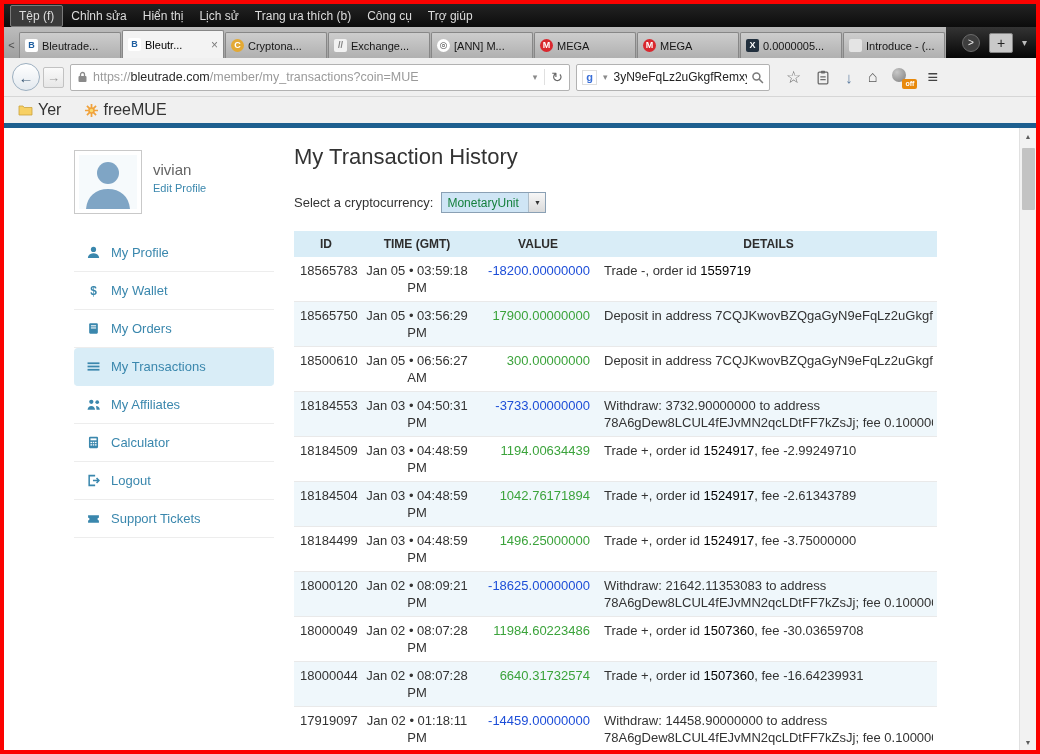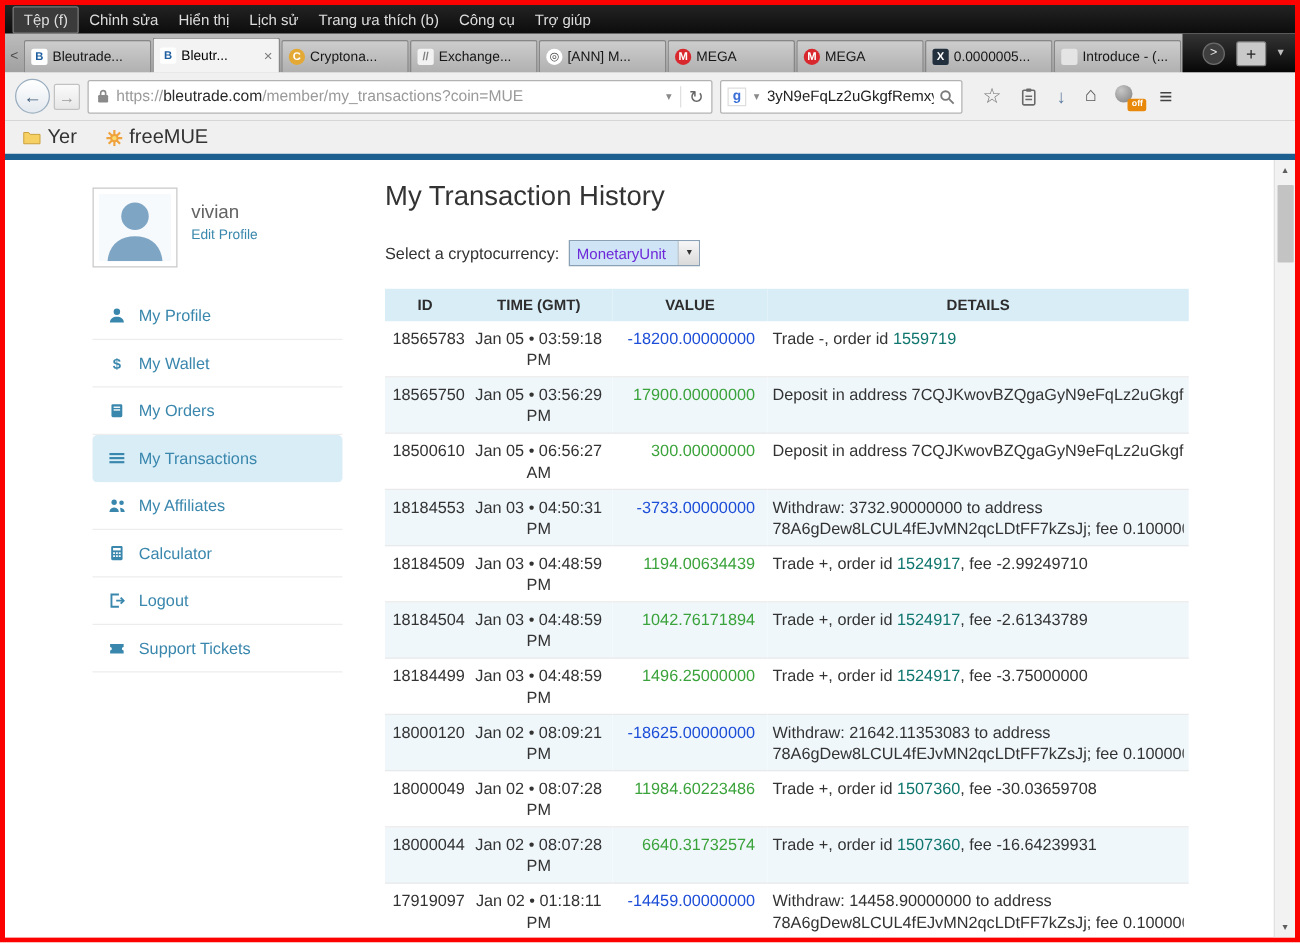--- a/index.html
+++ b/index.html
@@ -63,38 +63,38 @@
   .sidebar{width:200px;margin-left:70px;padding-top:22px;flex:0 0 auto}
   .profile{display:flex;gap:11px}
   .avatar-frame{width:68px;height:64px;border:1px solid #c9c9c9;background:#fff;padding:3px;display:flex;align-items:center;justify-content:center}
   .profile-name{font-size:15px;color:#636363;margin-top:11px}
   .edit-link{font-size:11px;color:#3a87ad;text-decoration:none;display:inline-block;margin-top:3px}
   .side-menu{margin-top:20px}
   .side-item{display:flex;align-items:center;gap:10px;padding:11px 12px;font-size:13px;color:#3a87ad;border-bottom:1px solid #ededed;cursor:pointer}
   .side-item.active{background:#d9edf7;border-radius:4px;border-bottom-color:#d9edf7}
   .side-icon{width:15px;display:flex;justify-content:center;align-items:center;color:#3a87ad;flex:0 0 auto}
 
-  .main{margin-left:34px;padding-top:16px;width:643px;flex:0 0 auto}
+  .main{margin-left:20px;padding-top:16px;width:643px;flex:0 0 auto}
   .page-title{font-size:22px;color:#333;font-weight:500;margin-bottom:22px}
   .coin-row{display:flex;align-items:center;gap:8px;font-size:13px;color:#333;margin-bottom:18px}
   .select{display:inline-flex;height:21px;border:1px solid #8aa0b4;background:#fff;align-items:stretch}
-  .select-text{min-width:86px;padding:3px 5px 0 5px;font-size:12px;color:#6d28d9;background:#cfe5f5;white-space:nowrap}
+  .select-text{min-width:86px;padding:3px 5px 0 5px;font-size:12px;color:#15803d;background:#cfe5f5;white-space:nowrap}
   .select-btn{width:17px;border-left:1px solid #aebdc9;background:linear-gradient(#f7f7f7,#dadada);display:flex;align-items:center;justify-content:center;font-size:7px;color:#333}
 
   table{width:100%;border-collapse:collapse;font-size:13px;table-layout:fixed}
   thead th{background:#d9edf7;color:#2d2d2d;font-size:12px;font-weight:bold;padding:6px 4px;text-align:center}
   tbody td{padding:5px 4px;border-bottom:1px solid #e9e9e9;vertical-align:top;line-height:17px;color:#333}
   tbody tr:nth-child(even){background:#eff7fb}
   .cell-id{padding-left:6px}
   .cell-time{text-align:center}
   .cell-value{text-align:right;padding-right:10px;white-space:nowrap}
   .cell-value.neg{color:#1d4ed8}
   .cell-value.pos{color:#3ba33b}
   .cell-details .d-line{white-space:nowrap;overflow:hidden}
-  .order-link{color:#0f766e;text-decoration:none}
+  .order-link{color:#000000;text-decoration:none}
 </style>
 </head>
 <body>
 
 <div class="window">
 
   <div class="menubar">
       <span class="menu-item menu-item-first">Tệp (f)</span>
       <span class="menu-item">Chỉnh sửa</span>
       <span class="menu-item">Hiển thị</span>

